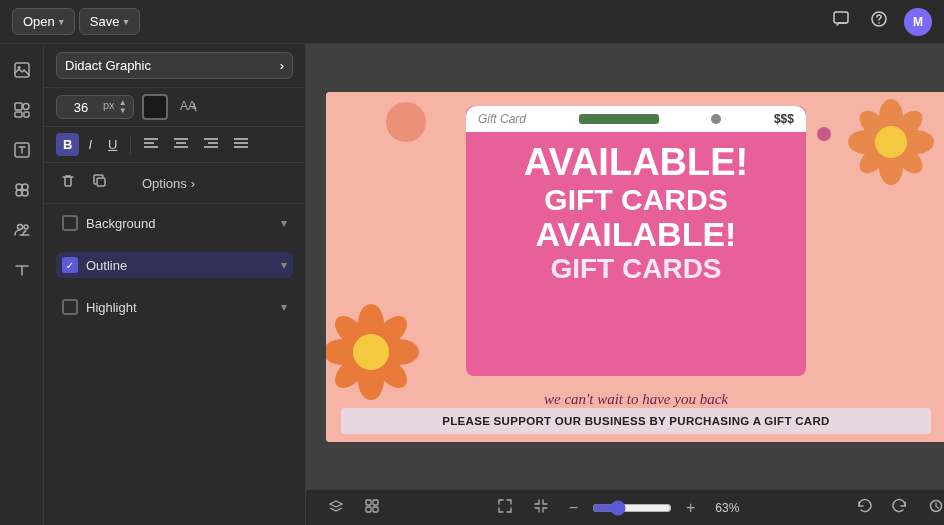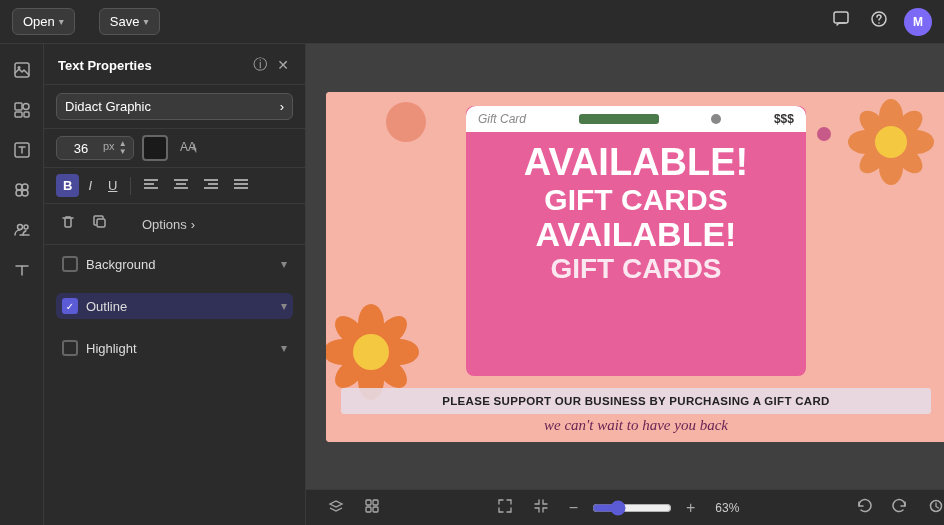--- a/index.html
+++ b/index.html
@@ -4,21 +4,21 @@
   <style>
     * { box-sizing: border-box; margin: 0; padding: 0; }
     body { font-family: -apple-system, BlinkMacSystemFont, 'Segoe UI', sans-serif; background: #1e1e1e; color: #fff; width: 944px; height: 525px; overflow: hidden; display: flex; flex-direction: column; }
 
     
     .topbar { height: 44px; background: #2b2b2b; display: flex; align-items: center; justify-content: space-between; padding: 0 12px; border-bottom: 1px solid #3a3a3a; flex-shrink: 0; }
     .topbar-left { display: flex; align-items: center; gap: 8px; }
     .hamburger-icon { display: flex; flex-direction: column; gap: 3px; cursor: pointer; padding: 4px; }
     .hamburger-icon span { display: block; width: 16px; height: 2px; background: #ccc; border-radius: 1px; }
     .app-title { font-size: 14px; font-weight: 600; color: #fff; }
-    .topbar-center { display: flex; align-items: center; gap: 24px; }
+    .topbar-center { display: flex; align-items: center; gap: 4px; }
     .btn-dropdown { background: #3a3a3a; border: 1px solid #555; color: #fff; border-radius: 6px; padding: 5px 10px; font-size: 13px; cursor: pointer; display: flex; align-items: center; gap: 4px; }
     .chevron-sm { font-size: 10px; color: #aaa; }
     .topbar-right { display: flex; align-items: center; gap: 12px; }
     .icon-btn { background: none; border: none; color: #ccc; cursor: pointer; font-size: 18px; padding: 4px; border-radius: 4px; }
     .avatar { width: 28px; height: 28px; border-radius: 50%; background: #7c6af7; display: flex; align-items: center; justify-content: center; font-size: 12px; font-weight: 700; color: #fff; cursor: pointer; }
 
     
     .main { display: flex; flex: 1; overflow: hidden; }
 
     
@@ -168,27 +168,20 @@
       </svg>
     </button>
     <button class="sidebar-icon-btn">
       <svg width="18" height="18" viewBox="0 0 18 18" fill="none">
         <path d="M3 5h12M9 5v9" stroke="#aaa" stroke-width="1.5" stroke-linecap="round"></path>
       </svg>
     </button>
   </div>
 
   <div class="properties-panel">
-    <div class="panel-header">
-      <span class="panel-title">Text Properties</span>
-      <div class="panel-header-icons">
-        <button class="panel-icon-btn">ⓘ</button>
-        <button class="panel-icon-btn">✕</button>
-      </div>
-    </div>
 
     <div class="font-row">
       <div class="font-selector">
         <span>Didact Graphic</span>
         <span>›</span>
       </div>
     </div>
 
     <div class="size-row">
       <div class="size-input-wrap">
@@ -333,22 +326,22 @@
             </div>
             <div class="gift-card-text" style="font-size:38px;padding-top:10px;">
               <div>AVAILABLE!</div>
               <div style="font-size:30px;">GIFT CARDS</div>
               <div style="font-size:34px;">AVAILABLE!</div>
               <div style="font-size:28px;opacity:0.85;">GIFT CARDS</div>
             </div>
           </div>
 
           <div style="position:absolute;bottom:8px;left:50%;transform:translateX(-50%);width:590px;text-align:center;">
+            <div style="font-size:15px;color:#6b2555;font-style:italic;margin-top:3px;font-family:Georgia,serif;">we can't wait to have you back</div>
             <div style="background:rgba(230,220,230,0.88);padding:7px 14px;font-size:11.5px;font-weight:900;color:#222;letter-spacing:0.3px;text-transform:uppercase;border-radius:3px;font-family:Arial,sans-serif;">PLEASE SUPPORT OUR BUSINESS BY PURCHASING A GIFT CARD</div>
-            <div style="font-size:15px;color:#6b2555;font-style:italic;margin-top:3px;font-family:Georgia,serif;">we can't wait to have you back</div>
           </div>
 
         </div>
       </div>
     </div>
 
     <div class="bottom-toolbar">
       <div class="bottom-left">
         <button class="tool-btn">
           <svg width="16" height="16" viewBox="0 0 16 16" fill="none">

